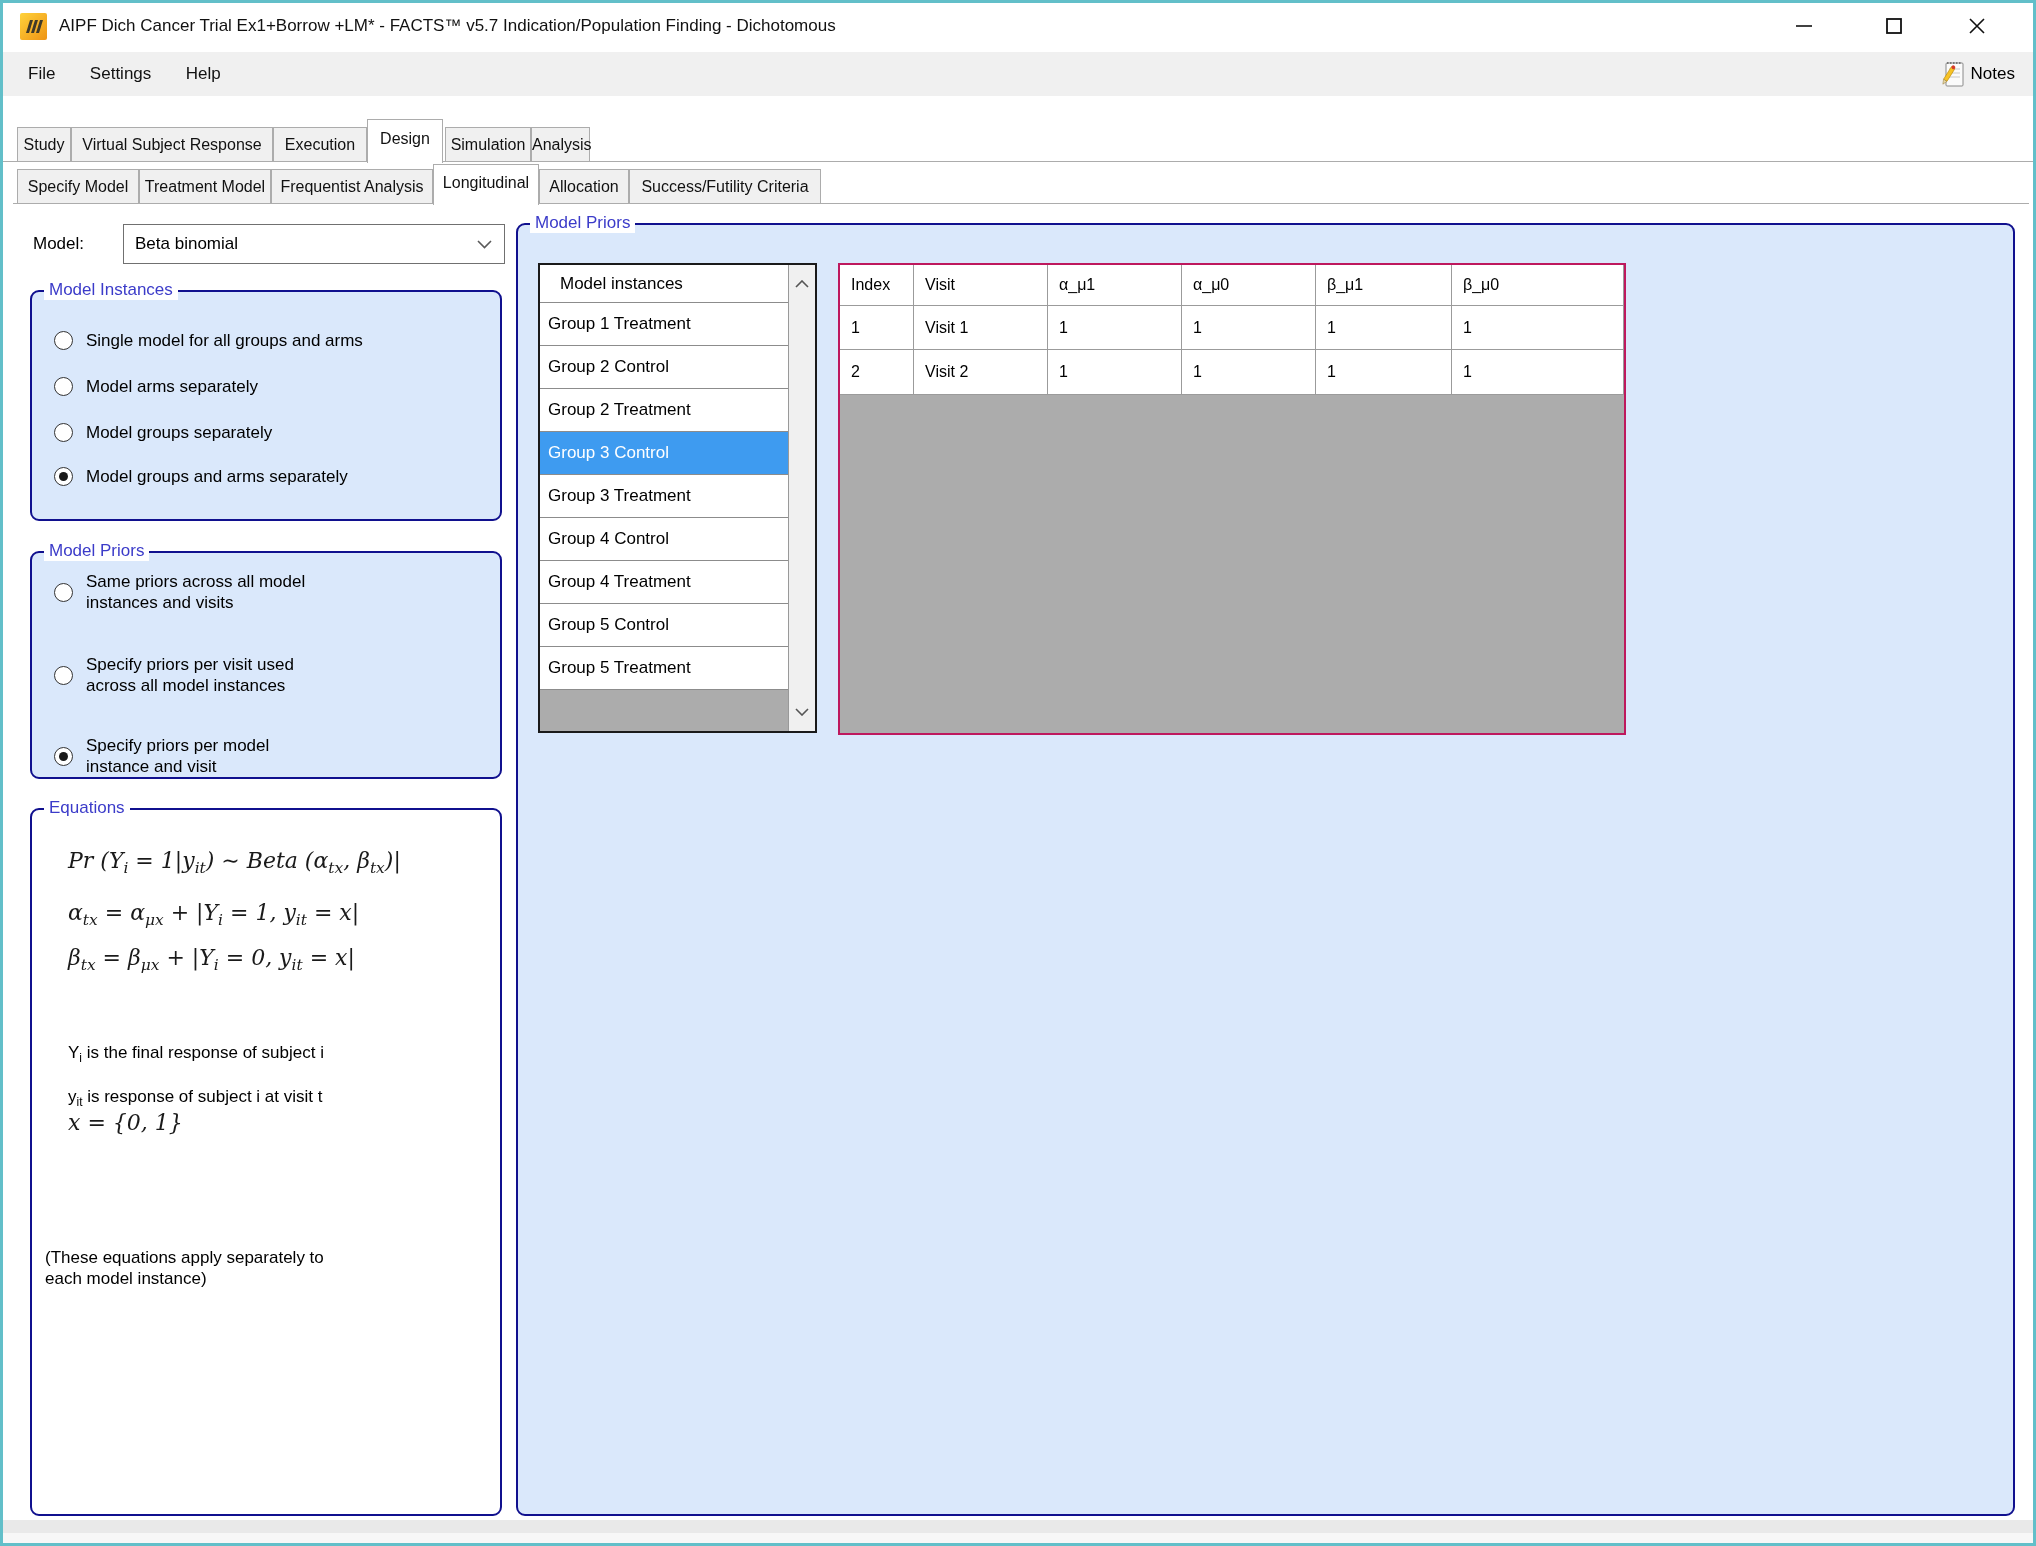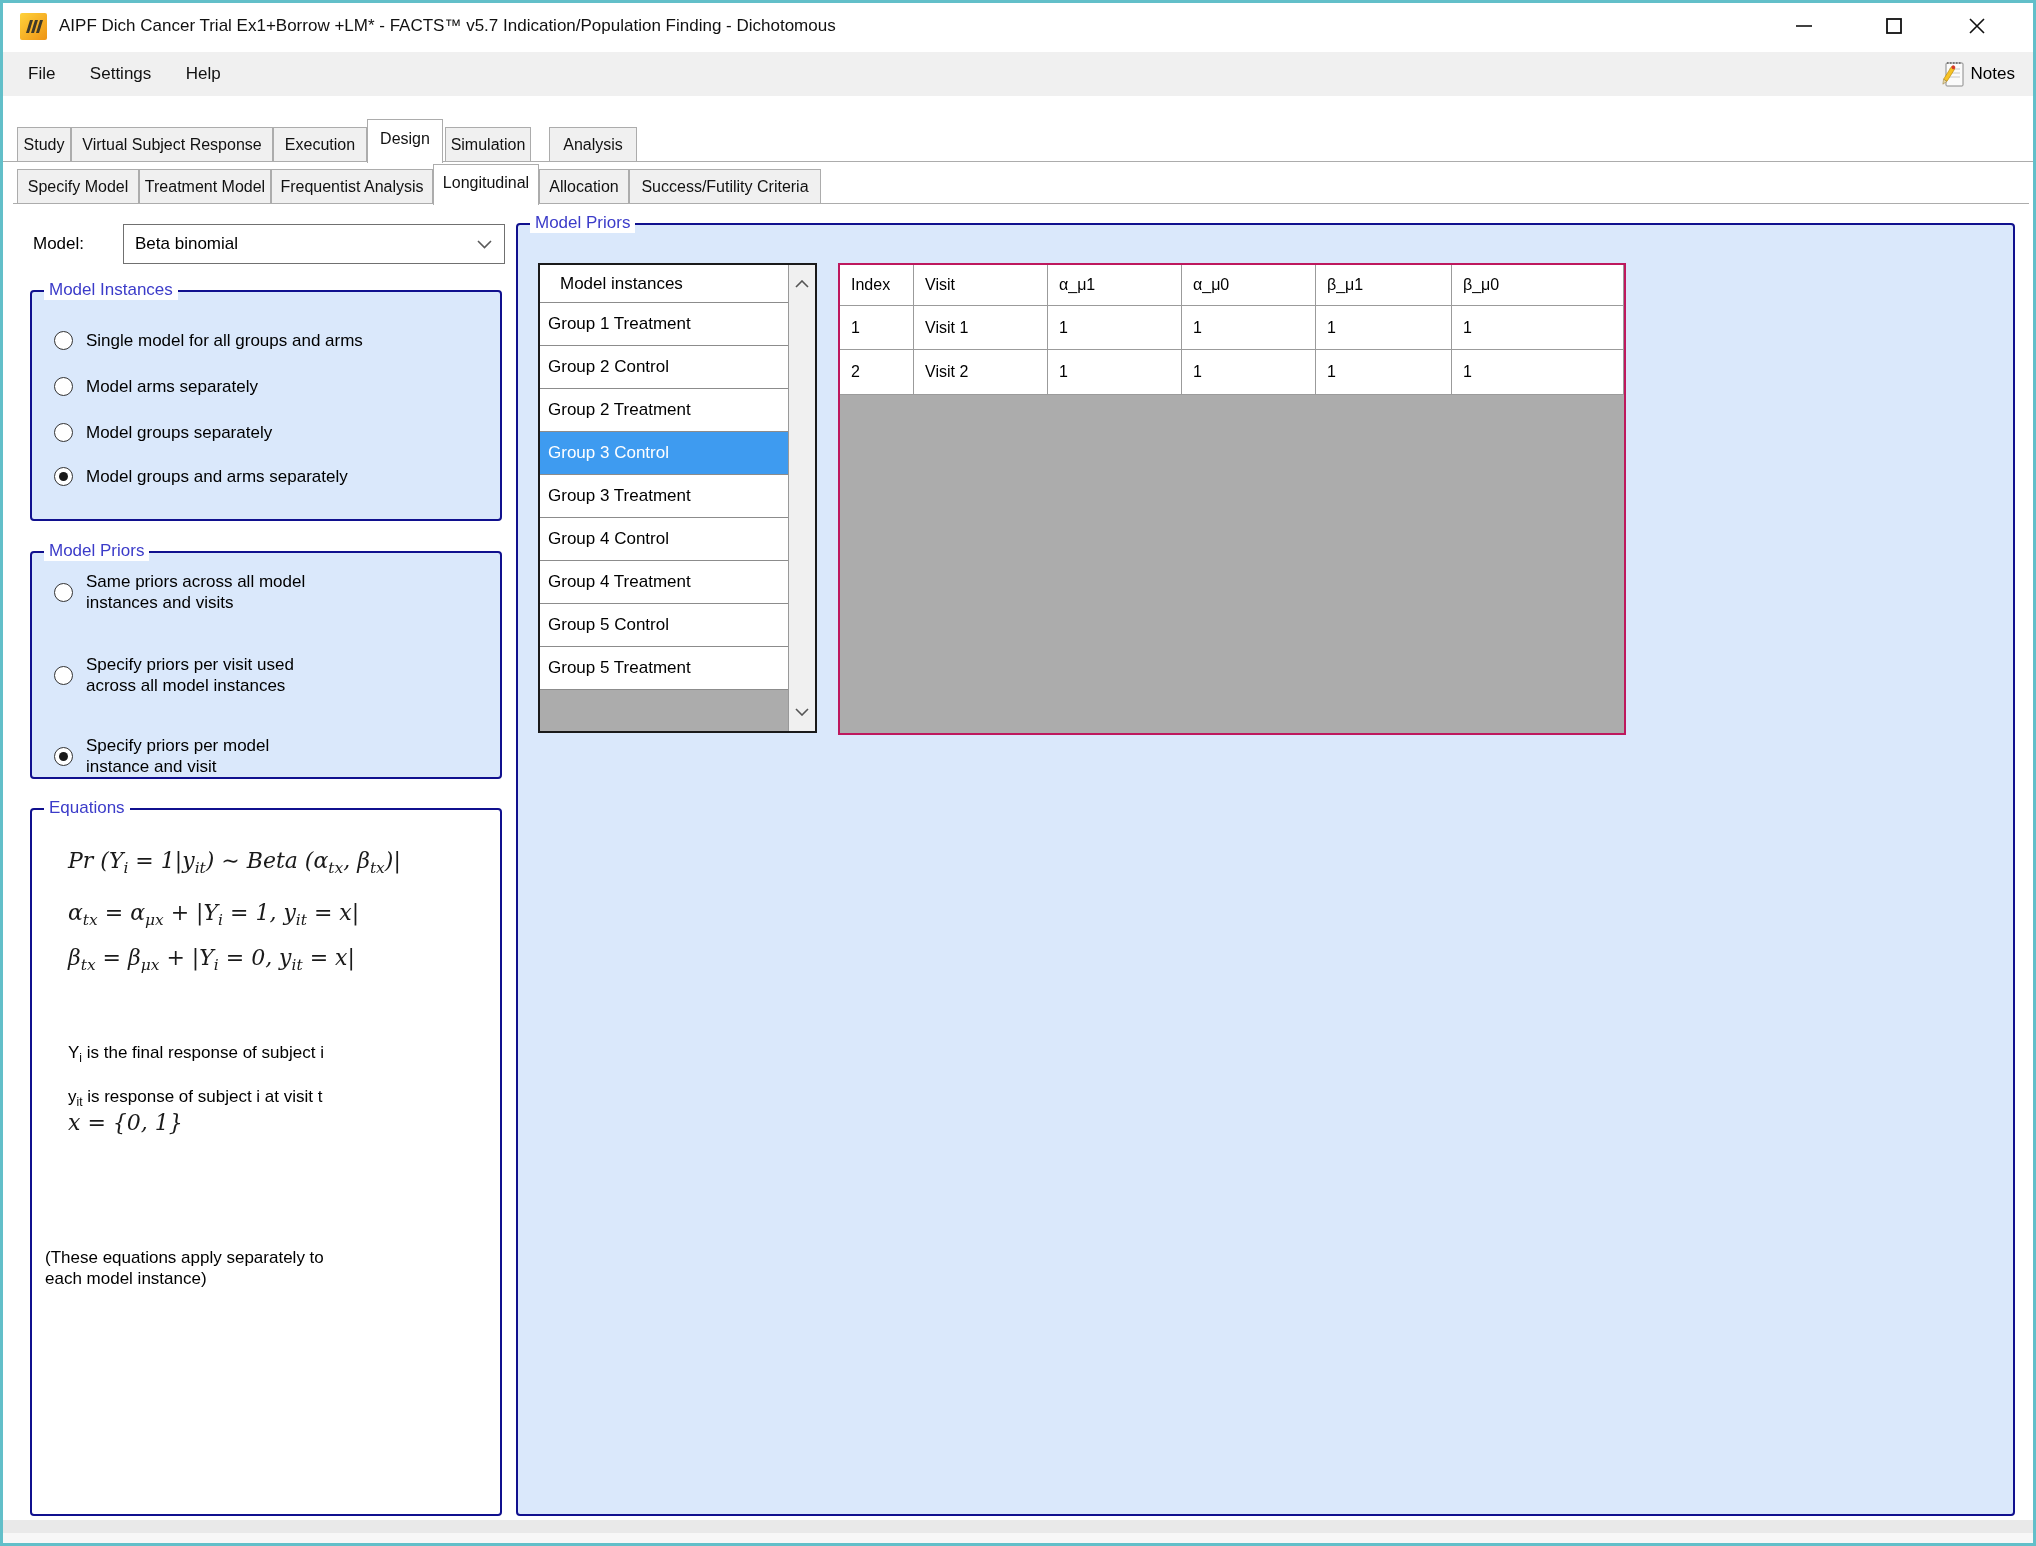--- a/index.html
+++ b/index.html
@@ -18,21 +18,21 @@
   
   .menubar { position:absolute; left:0; top:49px; width:2030px; height:44px; background:#F0F0F0; }
   .menu-item { display:inline-block; height:44px; line-height:44px; padding:0 15px; font-size:17px; color:#111; cursor:default; }
   .menu-item:first-child { margin-left:10px; }
   .notes-btn { position:absolute; right:18px; top:4px; height:36px; display:flex; align-items:center; gap:5px; font-size:17px; background:transparent; border:none; cursor:pointer; }
   
   .tabline { position:absolute; background:#ACACAC; height:1px; }
   .tab { position:absolute; background:#F0F0F0; border:1px solid #ACACAC; border-bottom:none; font-size:16px; color:#111; text-align:center; cursor:pointer; }
   .tab.sel { background:#fff; z-index:3; }
   
-  .grp { position:absolute; border:2px solid #10108E; border-radius:4px; }
+  .grp { position:absolute; border:2px solid #10108E; border-radius:9px; }
   .grp.blue { background:#DAE8FB; }
   .grp.white { background:#fff; }
   .grp-legend { position:absolute; top:-12px; left:12px; background:#fff; padding:0 5px; color:#3B3BC9; font-size:17px; line-height:20px; white-space:nowrap; }
   
   .radio-row { position:absolute; display:flex; align-items:center; gap:13px; }
   .radio-circle { width:19px; height:19px; border-radius:50%; background:#fff; border:1px solid #333; flex:0 0 19px; position:relative; }
   .radio-row.checked .radio-circle::after { content:""; position:absolute; left:4px; top:4px; width:9px; height:9px; border-radius:50%; background:#1a1a1a; }
   .radio-label { font-size:17px; line-height:21px; color:#000; }
   
   .combo { position:absolute; left:120px; top:221px; width:382px; height:40px; background:#fff; border:1px solid #707070; cursor:pointer; }
@@ -120,21 +120,21 @@
       <span>Notes</span>
     </button>
   </div>
 
   <div class="tabline" style="left:0;top:158px;width:2030px;"></div>
   <div class="tab" style="left:14px;top:124px;width:54px;height:34px;line-height:33px;">Study</div>
   <div class="tab" style="left:68px;top:124px;width:202px;height:34px;line-height:33px;">Virtual Subject Response</div>
   <div class="tab" style="left:270px;top:124px;width:94px;height:34px;line-height:33px;">Execution</div>
   <div class="tab sel" style="left:364px;top:116px;width:76px;height:44px;line-height:38px;">Design</div>
   <div class="tab" style="left:442px;top:124px;width:86px;height:34px;line-height:33px;">Simulation</div>
-  <div class="tab" style="left:528px;top:124px;width:88px;height:34px;line-height:33px;margin-left:18px;">Analysis</div>
+  <div class="tab" style="left:528px;top:124px;width:59px;height:34px;line-height:33px;">Analysis</div>
 
   <div class="tabline" style="left:10px;top:200px;width:2016px;"></div>
   <div class="tab" style="left:14px;top:166px;width:122px;height:34px;line-height:33px;">Specify Model</div>
   <div class="tab" style="left:136px;top:166px;width:132px;height:34px;line-height:33px;">Treatment Model</div>
   <div class="tab" style="left:268px;top:166px;width:162px;height:34px;line-height:33px;">Frequentist Analysis</div>
   <div class="tab sel" style="left:430px;top:161px;width:106px;height:41px;line-height:36px;">Longitudinal</div>
   <div class="tab" style="left:536px;top:166px;width:90px;height:34px;line-height:33px;">Allocation</div>
   <div class="tab" style="left:626px;top:166px;width:192px;height:34px;line-height:33px;">Success/Futility Criteria</div>
 
   <div class="lbl" style="left:30px;top:231px;">Model:</div>

